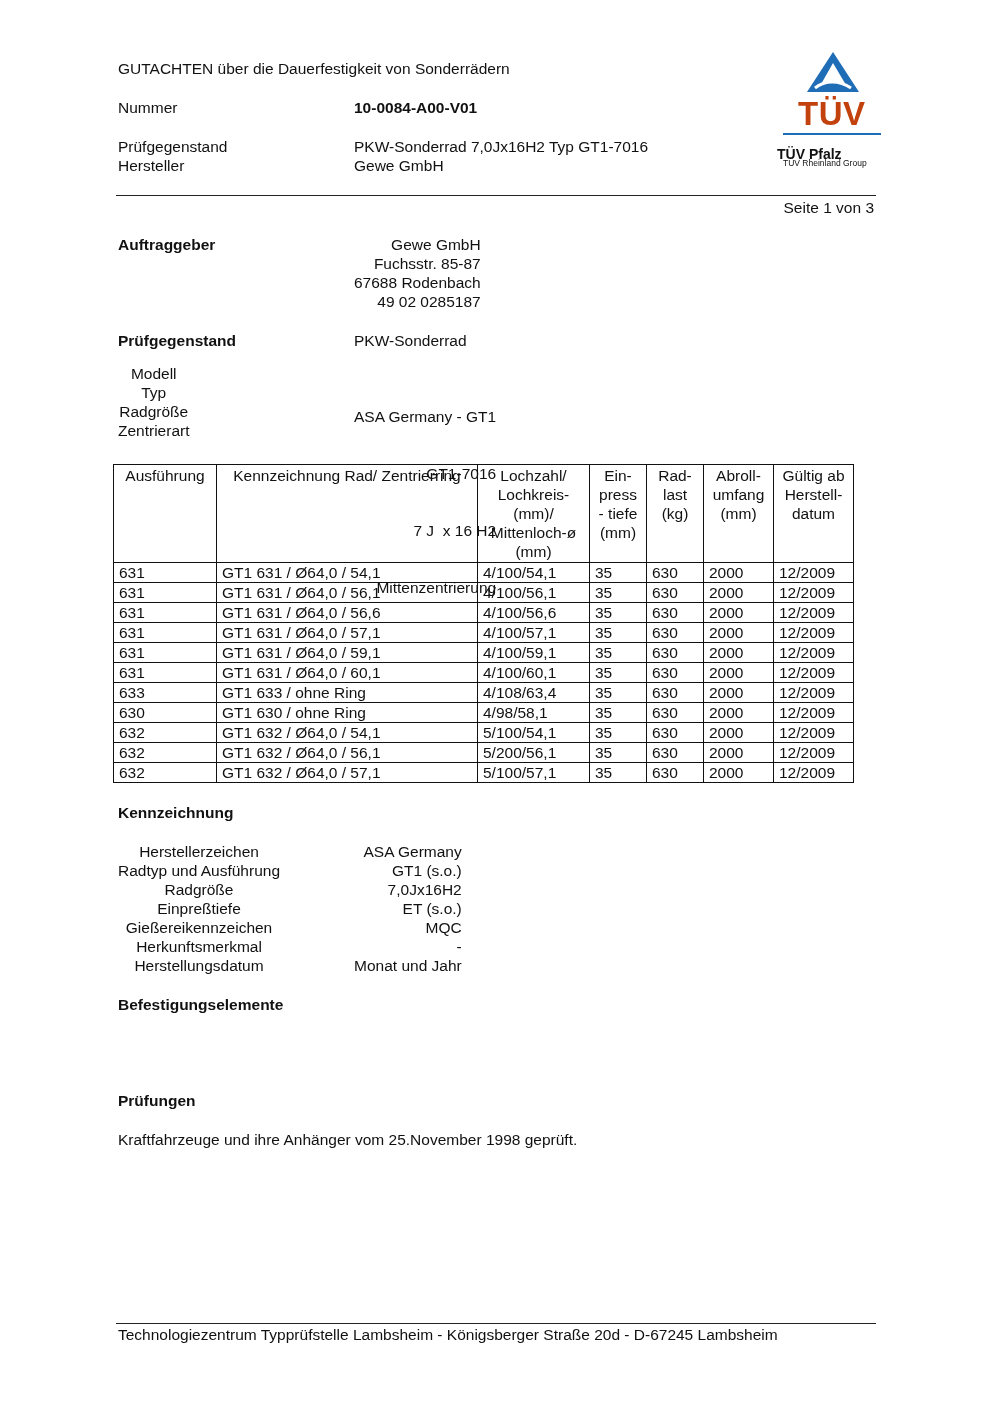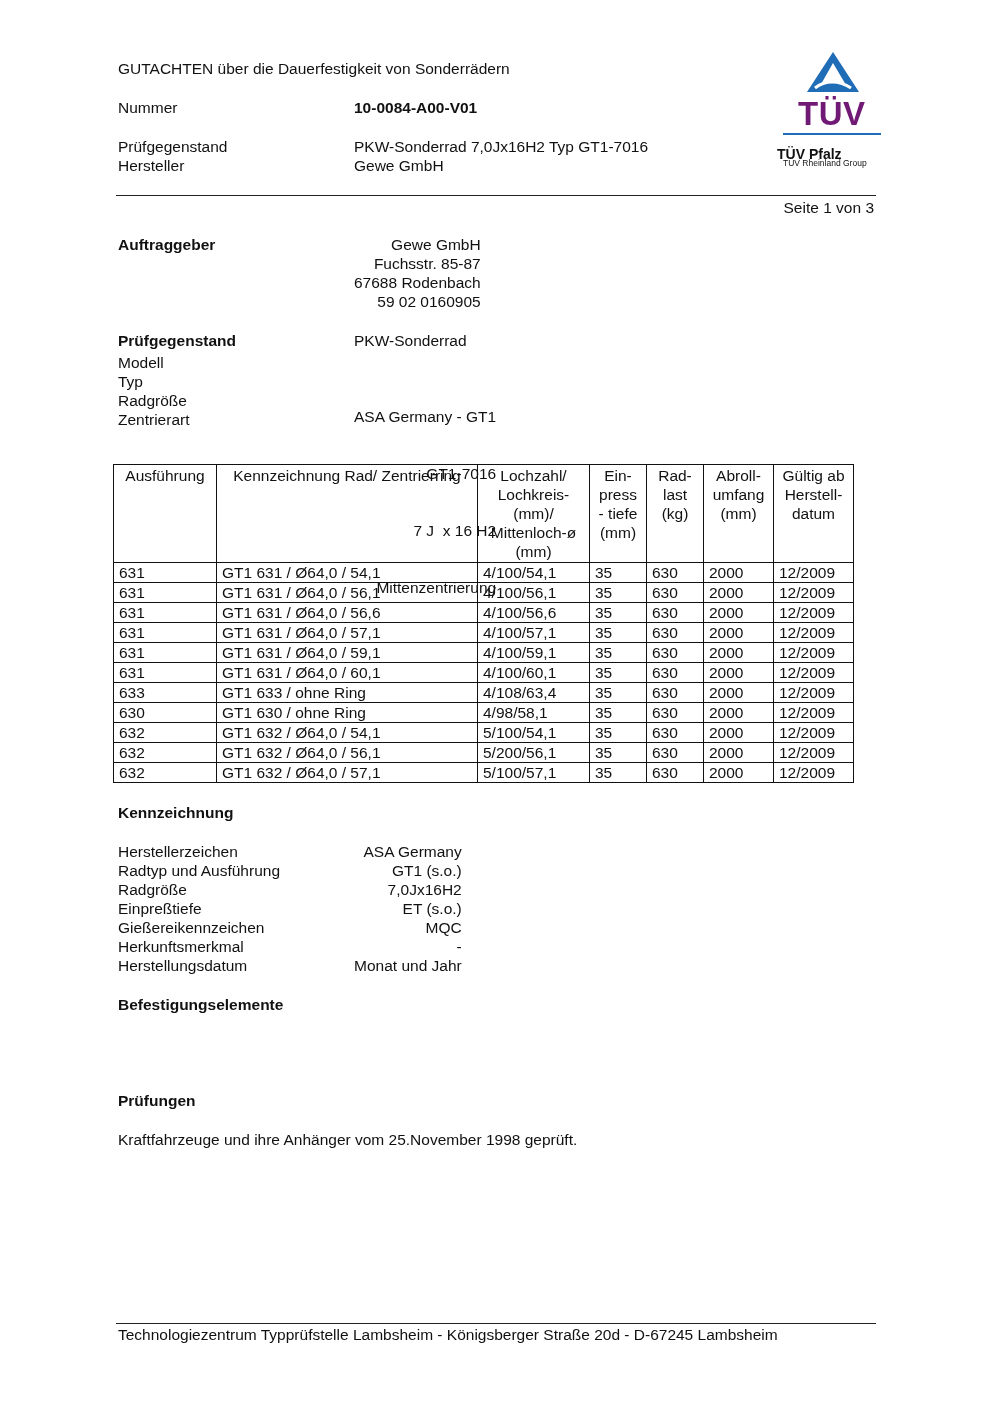--- a/index.html
+++ b/index.html
@@ -2,28 +2,28 @@
 <html><head>
 <meta charset="utf-8">
 <style>
   html, body { margin: 0; padding: 0; background: #ffffff; }
   body {
     width: 992px; height: 1404px; position: relative; overflow: hidden;
     font-family: "Liberation Sans", sans-serif; font-size: 15.5px; color: #111;
   }
   .abs { position: absolute; }
   .line { position: absolute; height: 1px; background: #222; }
-  .lbl { position: absolute; left: 118px; white-space: nowrap; line-height: 19px; }
+  .lbl { position: absolute; left: 118px; white-space: nowrap; line-height: 19px; text-align: center; }
   .val { position: absolute; left: 354px; white-space: nowrap; line-height: 19px; text-align: right; }
   .bold { font-weight: bold; }
   .stack div { line-height: 19px; white-space: nowrap; }
 
   
   .logo { position: absolute; left: 775px; top: 48px; width: 140px; height: 125px; }
-  .logo .tuv-word { position: absolute; left: 23px; top: 47px; font-weight: bold; font-size: 33px; letter-spacing: 0.5px; color: #701a75; }
+  .logo .tuv-word { position: absolute; left: 23px; top: 47px; font-weight: bold; font-size: 33px; letter-spacing: 0.5px; color: #c2410c; }
   .logo .tuv-bar { position: absolute; left: 8px; top: 85px; width: 98px; height: 2px; background: #1f6cb7; }
   .logo .tuv-sub1 { position: absolute; left: 2px; top: 101px; font-size: 14px; font-weight: bold; line-height: 10px; white-space: nowrap; }
   .logo .tuv-sub2 { position: absolute; left: 8px; top: 110px; font-size: 8.5px; line-height: 10px; white-space: nowrap; text-align: center; }
 
   
   table.spec {
     position: absolute; left: 113px; top: 464px; border-collapse: collapse;
     font-size: 15.5px; table-layout: fixed;
   }
   table.spec td, table.spec th {
@@ -60,27 +60,27 @@
 </div>
 
 <div class="line" style="left:116px;top:195px;width:760px"></div>
 <div class="abs" style="right:118px;top:198px;line-height:19px;white-space:nowrap">Seite 1 von 3</div>
 
 <div class="lbl bold" style="top:235px">Auftraggeber</div>
 <div class="val stack" style="top:235px">
   <div>Gewe GmbH</div>
   <div>Fuchsstr. 85-87</div>
   <div>67688 Rodenbach</div>
-  <div>59 02 0160905</div>
+  <div>49 02 0285187</div>
 </div>
 
 <div class="lbl bold" style="top:331px">Prüfgegenstand</div>
 <div class="val" style="top:331px">PKW-Sonderrad</div>
 
-<div class="lbl stack" style="top:353px">
+<div class="lbl stack" style="top:364px">
   <div>Modell</div>
   <div>Typ</div>
   <div>Radgröße</div>
   <div>Zentrierart</div>
 </div>
 <div class="val stack" style="top:369px;white-space:pre">
   <div>ASA Germany - GT1</div>
   <div>GT1-7016</div>
   <div style="white-space:pre">7 J  x 16 H2</div>
   <div>Mittenzentrierung</div>

